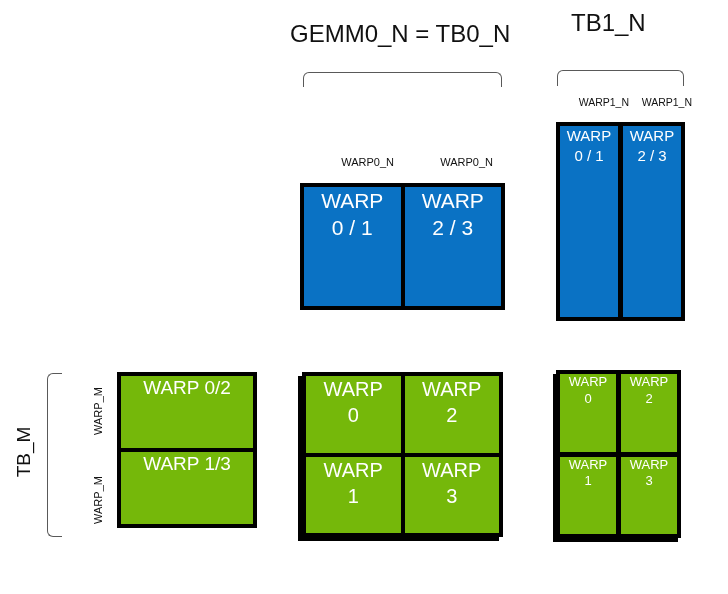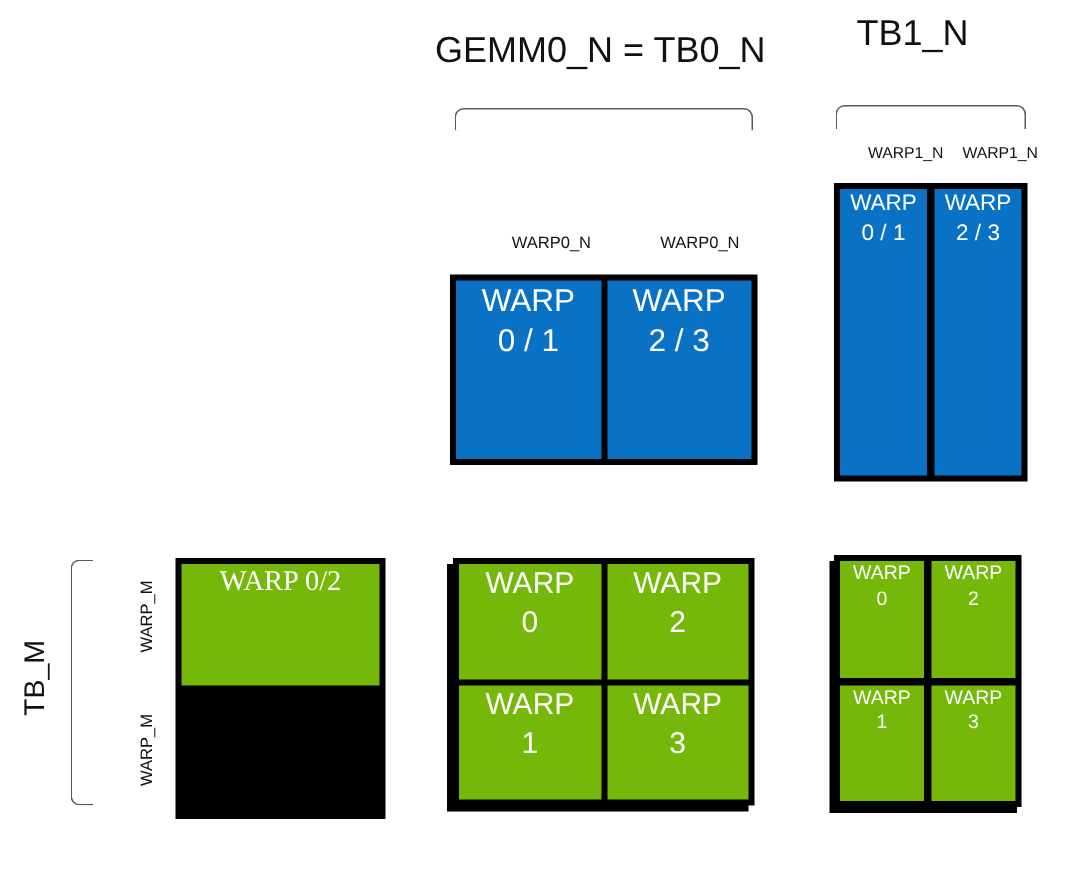--- a/index.html
+++ b/index.html
@@ -107,23 +107,26 @@
       <span>2 / 3</span>
     </div>
   </div>
 
   <div class="abs rot title tbm-label" style="left:-20px; top:440px; width:90px; height:24px;">TB_M</div>
   <div class="abs brace-v" style="left:47px; top:373px; width:15px; height:164px;"></div>
 
   <div class="abs rot small-label" style="left:67px; top:404px; width:64px; height:14px;">WARP_M</div>
   <div class="abs rot small-label" style="left:67px; top:493px; width:64px; height:14px;">WARP_M</div>
 
-  <div class="abs box rows2 pad4" style="left:117px; top:372px; width:140px; height:174px;font-family:Liberation Serif, serif;">
+  <div class="abs box rows2 pad4" style="left:117px; top:372px; width:140px; height:156px;">
     <div class="cell green fs19">
       <span>WARP 0/2</span>
+    </div>
+    <div class="cell green fs19">
+      <span>WARP 1/3</span>
     </div>
   </div>
 
   <div class="abs box grid2x2 pad4 shadow-bl" style="left:302px; top:372px; width:201px; height:165px;">
     <div class="cell green fs20">
       <span>WARP</span>
       <span>0</span>
     </div>
     <div class="cell green fs20">
       <span>WARP</span>

